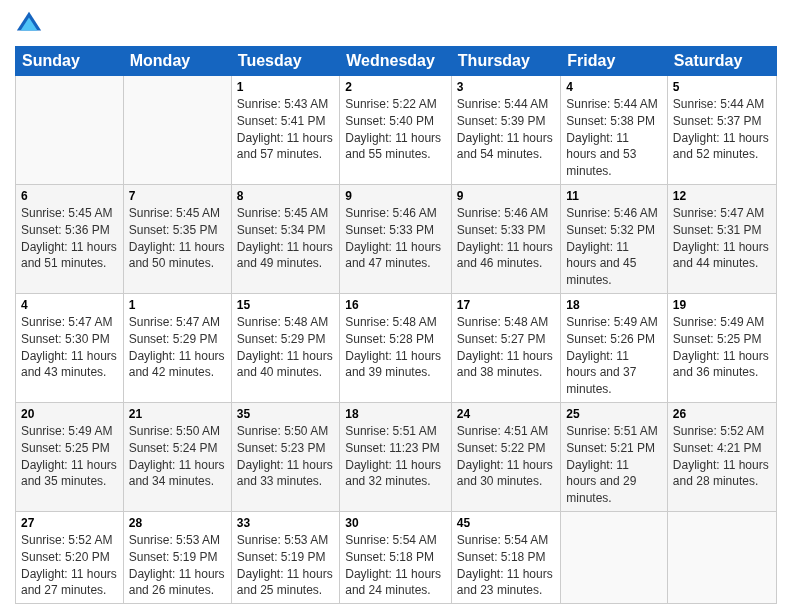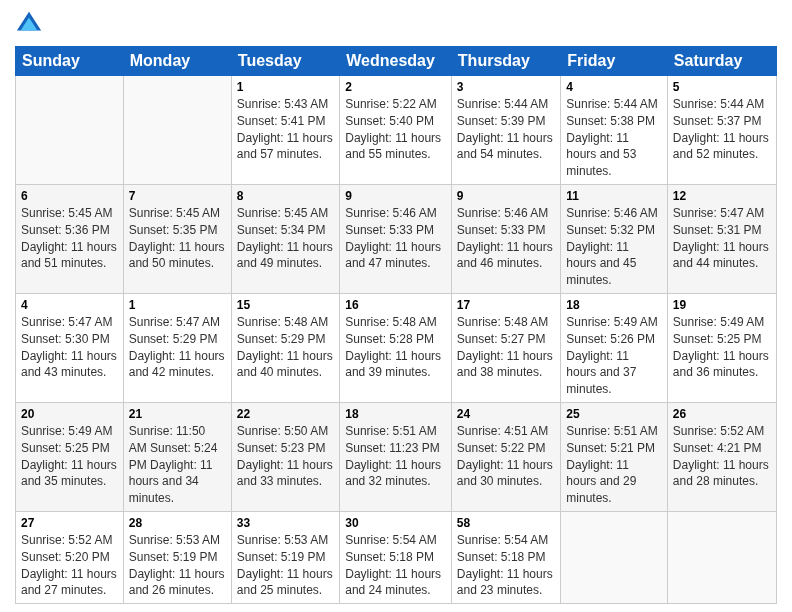--- a/index.html
+++ b/index.html
@@ -252,26 +252,26 @@
         </tr>
         <tr>
           <td>
             <span class="day-num">20</span>
             <div class="day-info">Sunrise: 5:49 AM
 Sunset: 5:25 PM
 Daylight: 11 hours and 35 minutes.</div>
           </td>
           <td>
             <span class="day-num">21</span>
-            <div class="day-info">Sunrise: 11:50 AM
+            <div class="day-info">Sunrise: 5:50 AM
 Sunset: 5:24 PM
 Daylight: 11 hours and 34 minutes.</div>
           </td>
           <td>
-            <span class="day-num">22</span>
+            <span class="day-num">35</span>
             <div class="day-info">Sunrise: 5:50 AM
 Sunset: 5:23 PM
 Daylight: 11 hours and 33 minutes.</div>
           </td>
           <td>
             <span class="day-num">18</span>
             <div class="day-info">Sunrise: 5:51 AM
 Sunset: 11:23 PM
 Daylight: 11 hours and 32 minutes.</div>
           </td>
@@ -313,21 +313,21 @@
 Sunset: 5:19 PM
 Daylight: 11 hours and 25 minutes.</div>
           </td>
           <td>
             <span class="day-num">30</span>
             <div class="day-info">Sunrise: 5:54 AM
 Sunset: 5:18 PM
 Daylight: 11 hours and 24 minutes.</div>
           </td>
           <td>
-            <span class="day-num">58</span>
+            <span class="day-num">45</span>
             <div class="day-info">Sunrise: 5:54 AM
 Sunset: 5:18 PM
 Daylight: 11 hours and 23 minutes.</div>
           </td>
           <td class="empty-cell"></td>
           <td class="empty-cell"></td>
         </tr>
       </tbody>
   </table>
 </div>

